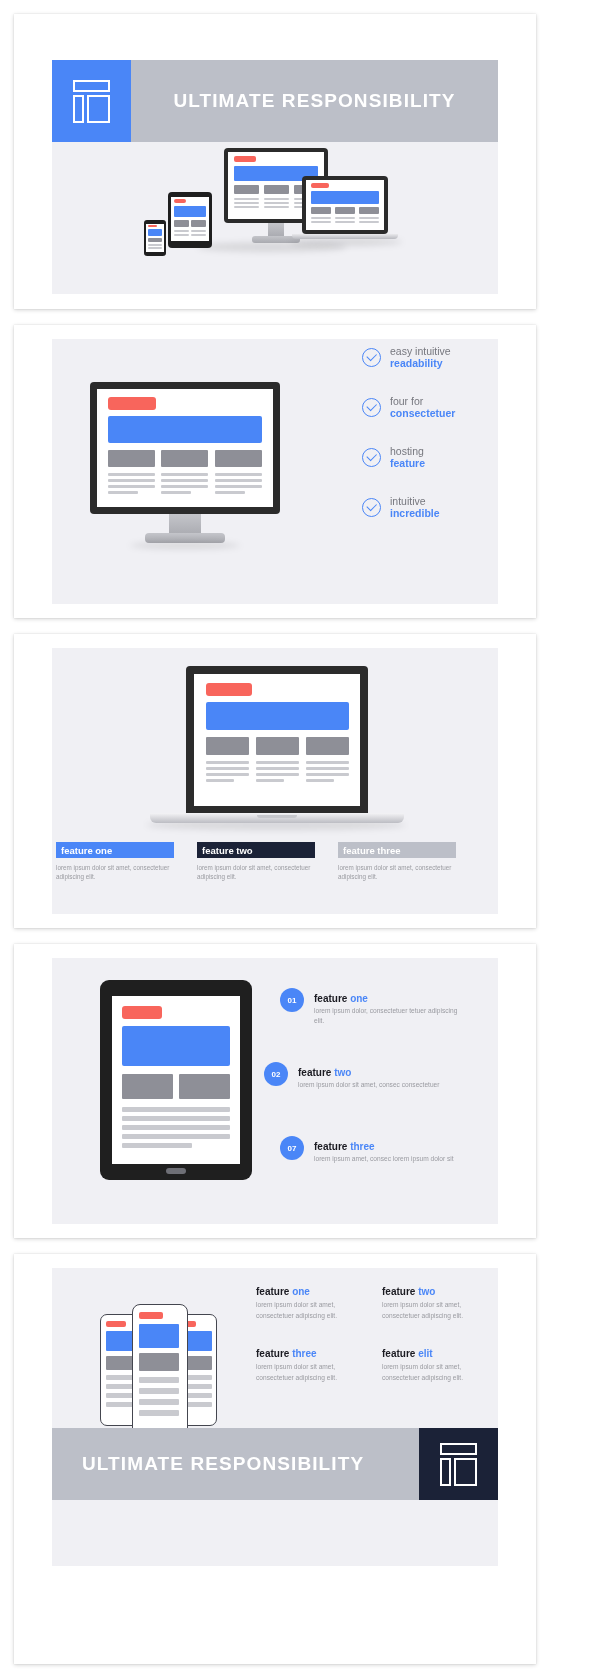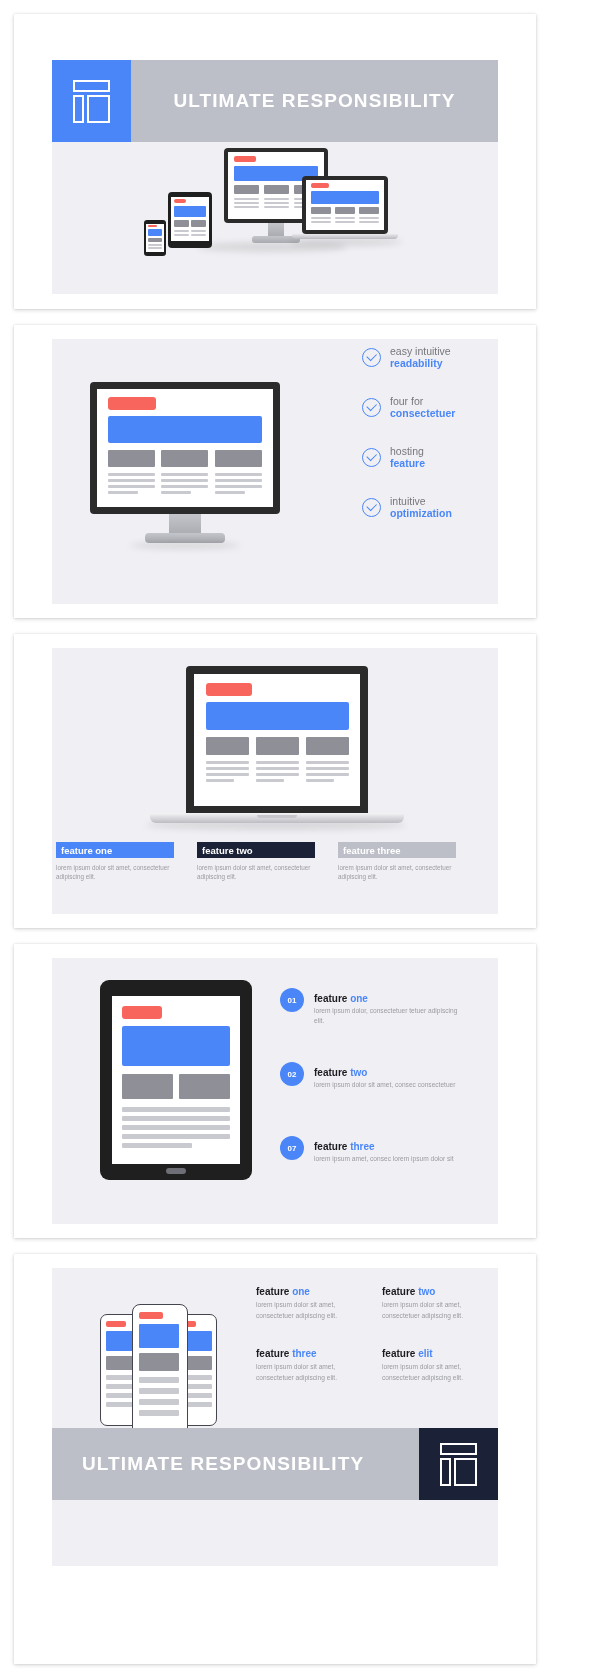--- a/index.html
+++ b/index.html
@@ -224,21 +224,21 @@
         <span class="check-ring"></span>
         <span class="check-txt">
           <span class="t1">hosting</span>
           <span class="t2">feature</span>
         </span>
       </div>
       <div class="check-item" style="left:310px;top:156px;">
         <span class="check-ring"></span>
         <span class="check-txt">
           <span class="t1">intuitive</span>
-          <span class="t2">optimization</span>
+          <span class="t2">incredible</span>
         </span>
       </div>
     </div>
   </div>
 
   <div class="slide" style="top:634px;height:294px;">
     <div class="stage" style="left:38px;top:14px;width:446px;height:266px;">
 
       <div class="shadow-el" style="left:94px;top:172px;width:260px;height:10px;"></div>
       <div class="bezel-black" style="left:134px;top:18px;width:182px;height:148px;border-radius:4px 4px 0 0;">
@@ -298,21 +298,21 @@
         <div style="position:absolute;left:66px;top:188px;width:20px;height:6px;background:#6e6f76;border-radius:3px;"></div>
       </div>
 
       <div class="nitem" style="left:228px;top:30px;">
         <span class="ncirc">01</span>
         <span class="ntxt">
           <span class="h"><span>feature </span><em>one</em></span>
           <span class="p" style="display:block;width:150px;">lorem ipsum dolor, consectetuer tetuer adipiscing elit.</span>
         </span>
       </div>
-      <div class="nitem" style="left:228px;top:104px;">
+      <div class="nitem" style="left:212px;top:104px;">
         <span class="ncirc">02</span>
         <span class="ntxt">
           <span class="h"><span>feature </span><em>two</em></span>
           <span class="p" style="display:block;width:150px;">lorem ipsum dolor sit amet, consec consectetuer</span>
         </span>
       </div>
       <div class="nitem" style="left:228px;top:178px;">
         <span class="ncirc">07</span>
         <span class="ntxt">
           <span class="h"><span>feature </span><em>three</em></span>

